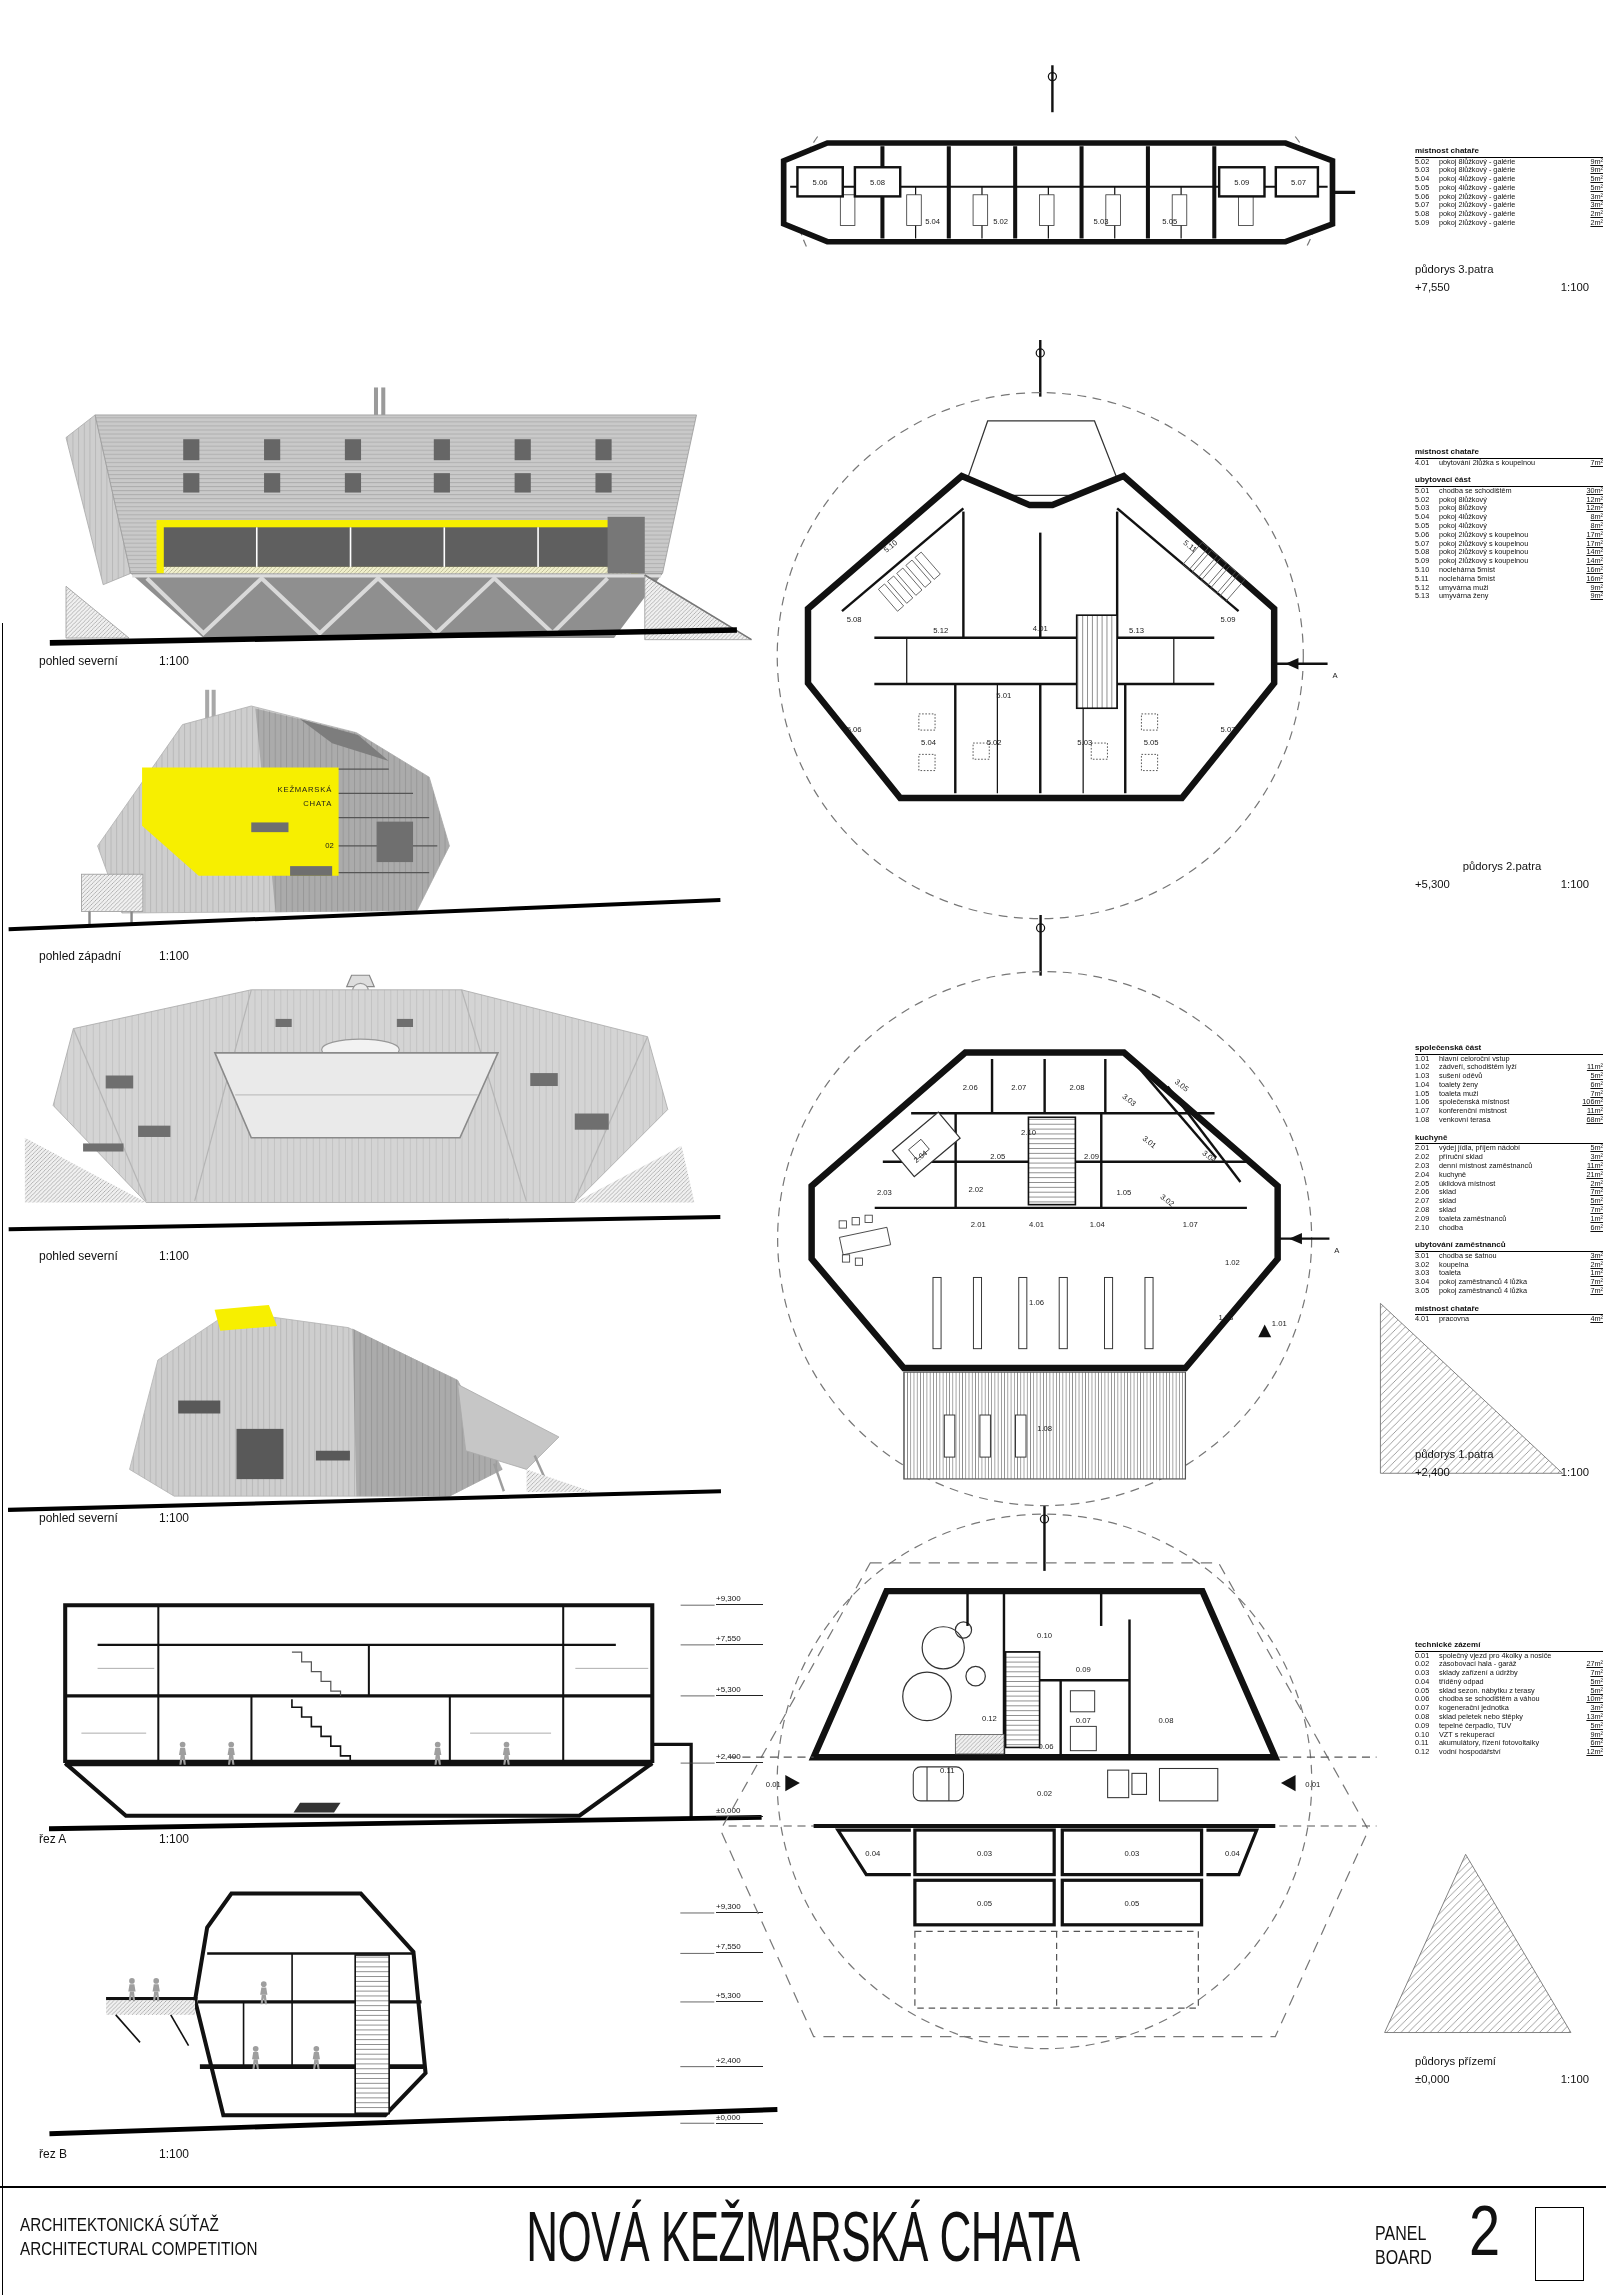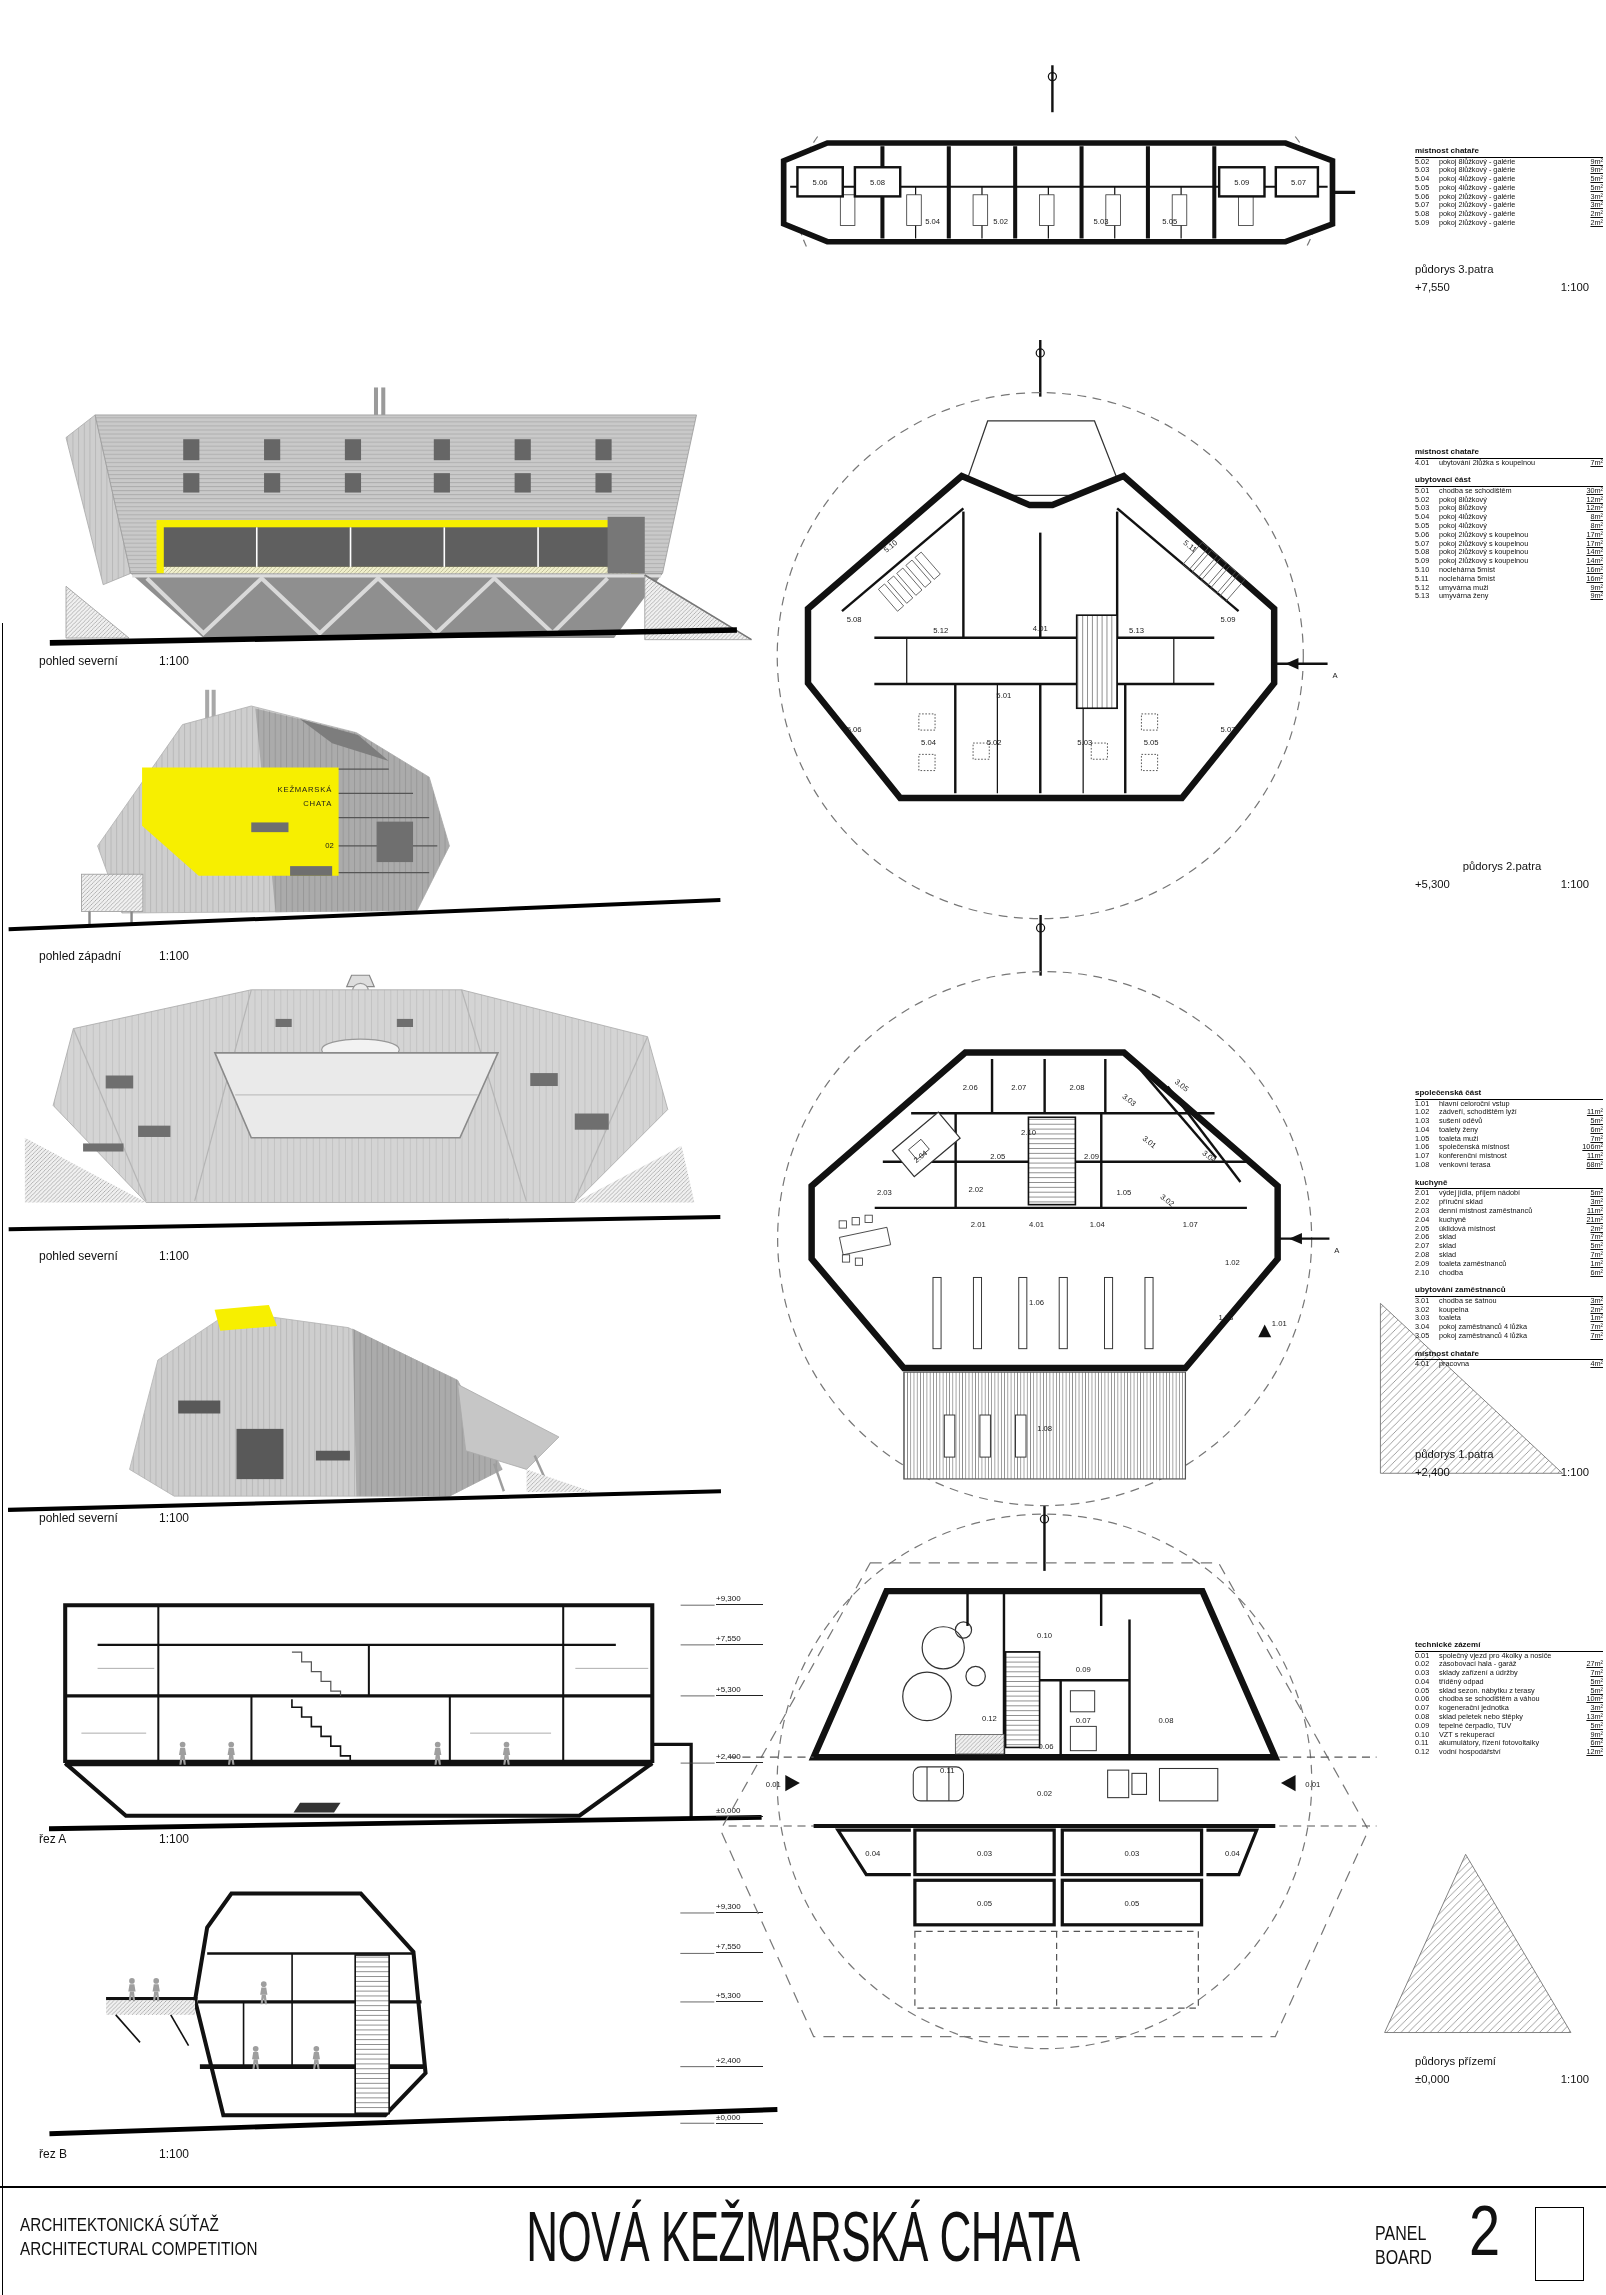--- a/index.html
+++ b/index.html
@@ -683,21 +683,21 @@
       </div>
     </div>
   <div class="plan-title" style="top:860px;text-align:center;">
     <div>půdorys 2.patra</div>
     <div class="pt-row">
       <span>+5,300</span>
       <span>1:100</span>
     </div>
   </div>
 
-  <div class="tables" style="top:1088px;">
+  <div class="tables" style="top:1043px;">
       <div class="tbl-head">společenská část</div>
       <div class="tbl-row">
         <span class="c0">1.01</span>
         <span class="c1">hlavní celoroční vstup</span>
         <span class="c2"></span>
       </div>
       <div class="tbl-row">
         <span class="c0">1.02</span>
         <span class="c1">zádveří, schodištěm lyží</span>
         <span class="c2">11m²</span>

